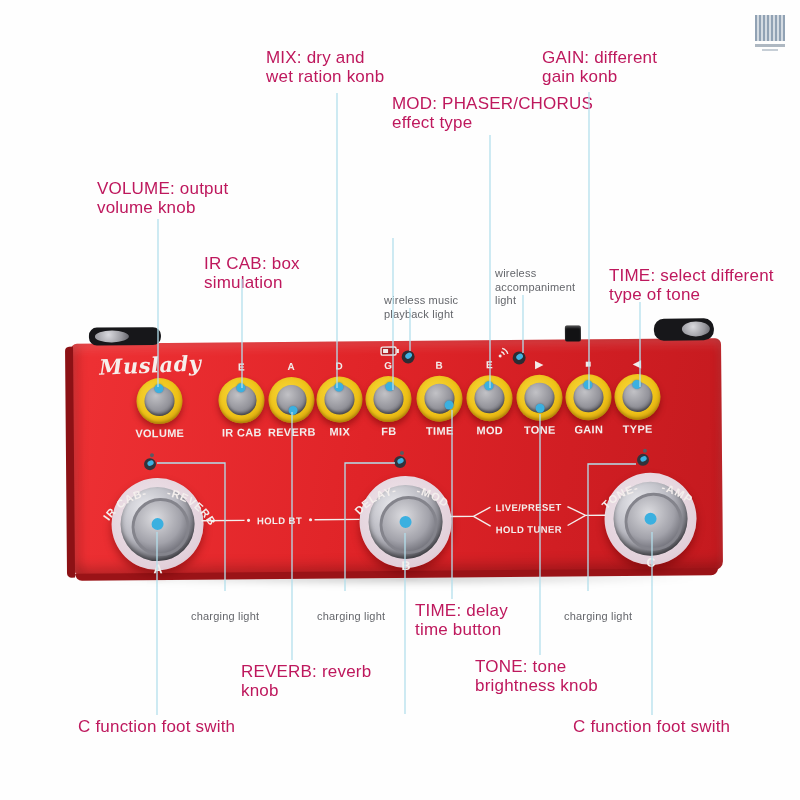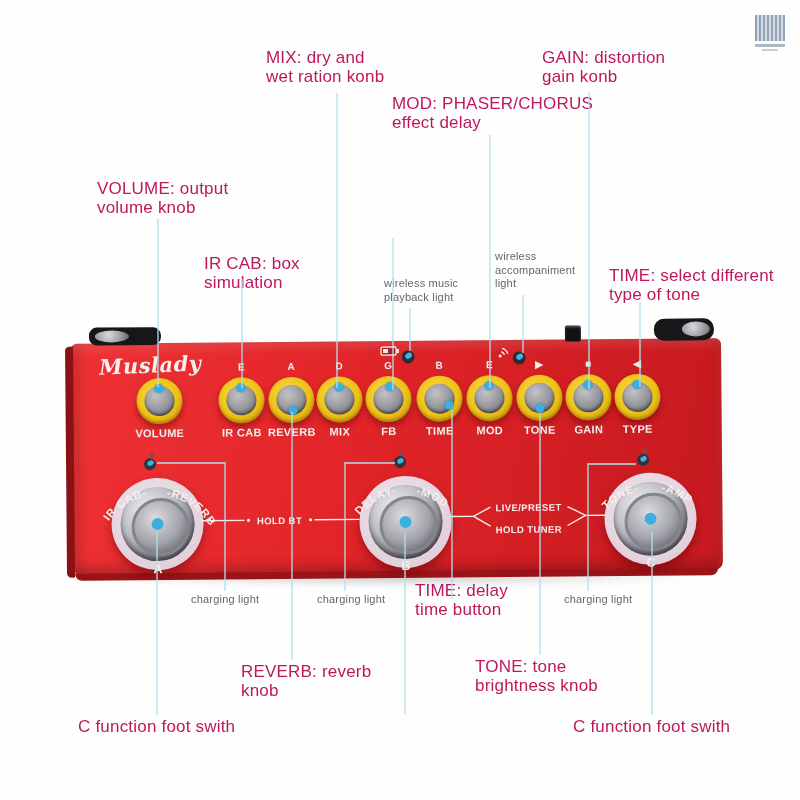--- a/index.html
+++ b/index.html
@@ -1,21 +1,21 @@
 <!DOCTYPE html>
 <html><head>
 <meta charset="utf-8">
 <style>
   html,body{margin:0;padding:0;background:#fff;}
   .stage{position:relative;width:800px;height:800px;background:#fefefe;overflow:hidden;
          font-family:"Liberation Sans",sans-serif;}
   
   .lbl{position:absolute;font-size:17px;line-height:19px;color:#be185d;letter-spacing:.2px;}
   .lbl div{white-space:nowrap;}
-  .lbl.sm{font-size:11px;line-height:13.5px;color:#64666b;}
+  .lbl.sm{font-size:11px;line-height:13.5px;color:#64666b;margin-top:17px;}
   
   .ann-lines{position:absolute;left:0;top:0;z-index:30;pointer-events:none;}
   .ann-lines line,.ann-lines path{stroke:#b3dfec;stroke-width:1.3;fill:none;}
   
   .pedal-shadow{position:absolute;left:85px;top:570px;width:620px;height:16px;z-index:9;
     background:radial-gradient(ellipse at center,rgba(0,0,0,.22),rgba(0,0,0,0) 70%);filter:blur(3px);}
   .pedal{position:absolute;left:72px;top:341px;width:650px;height:232px;z-index:10;
     background:linear-gradient(100deg,#ee3134 0%,#e02428 45%,#d11e23 75%,#c41a1f 100%);
     border-radius:6px 6px 9px 9px;transform:rotate(-0.5deg);
     box-shadow:inset 0 6px 10px rgba(255,255,255,.13), inset 0 -9px 12px rgba(0,0,0,.18), inset 9px 0 10px rgba(0,0,0,.10);}
@@ -88,24 +88,24 @@
   <div class="lbl" style="left:204px;top:254px">
     <div>IR CAB: box</div>
     <div>simulation</div>
   </div>
   <div class="lbl" style="left:266px;top:48px">
     <div>MIX: dry and</div>
     <div>wet ration konb</div>
   </div>
   <div class="lbl" style="left:392px;top:94px">
     <div>MOD: PHASER/CHORUS</div>
-    <div>effect delay</div>
+    <div>effect type</div>
   </div>
   <div class="lbl" style="left:542px;top:48px">
-    <div>GAIN: distortion</div>
+    <div>GAIN: different</div>
     <div>gain konb</div>
   </div>
   <div class="lbl sm" style="left:384px;top:277px">
     <div>wireless music</div>
     <div>playback light</div>
   </div>
   <div class="lbl sm" style="left:495px;top:250px">
     <div>wireless</div>
     <div>accompaniment</div>
     <div>light</div>
@@ -116,21 +116,21 @@
   </div>
   <div class="lbl sm" style="left:191px;top:593px">
     <div>charging light</div>
   </div>
   <div class="lbl sm" style="left:317px;top:593px">
     <div>charging light</div>
   </div>
   <div class="lbl sm" style="left:564px;top:593px">
     <div>charging light</div>
   </div>
-  <div class="lbl" style="left:415px;top:581px">
+  <div class="lbl" style="left:415px;top:601px">
     <div>TIME: delay</div>
     <div>time button</div>
   </div>
   <div class="lbl" style="left:241px;top:662px">
     <div>REVERB: reverb</div>
     <div>knob</div>
   </div>
   <div class="lbl" style="left:475px;top:657px">
     <div>TONE: tone</div>
     <div>brightness knob</div>

